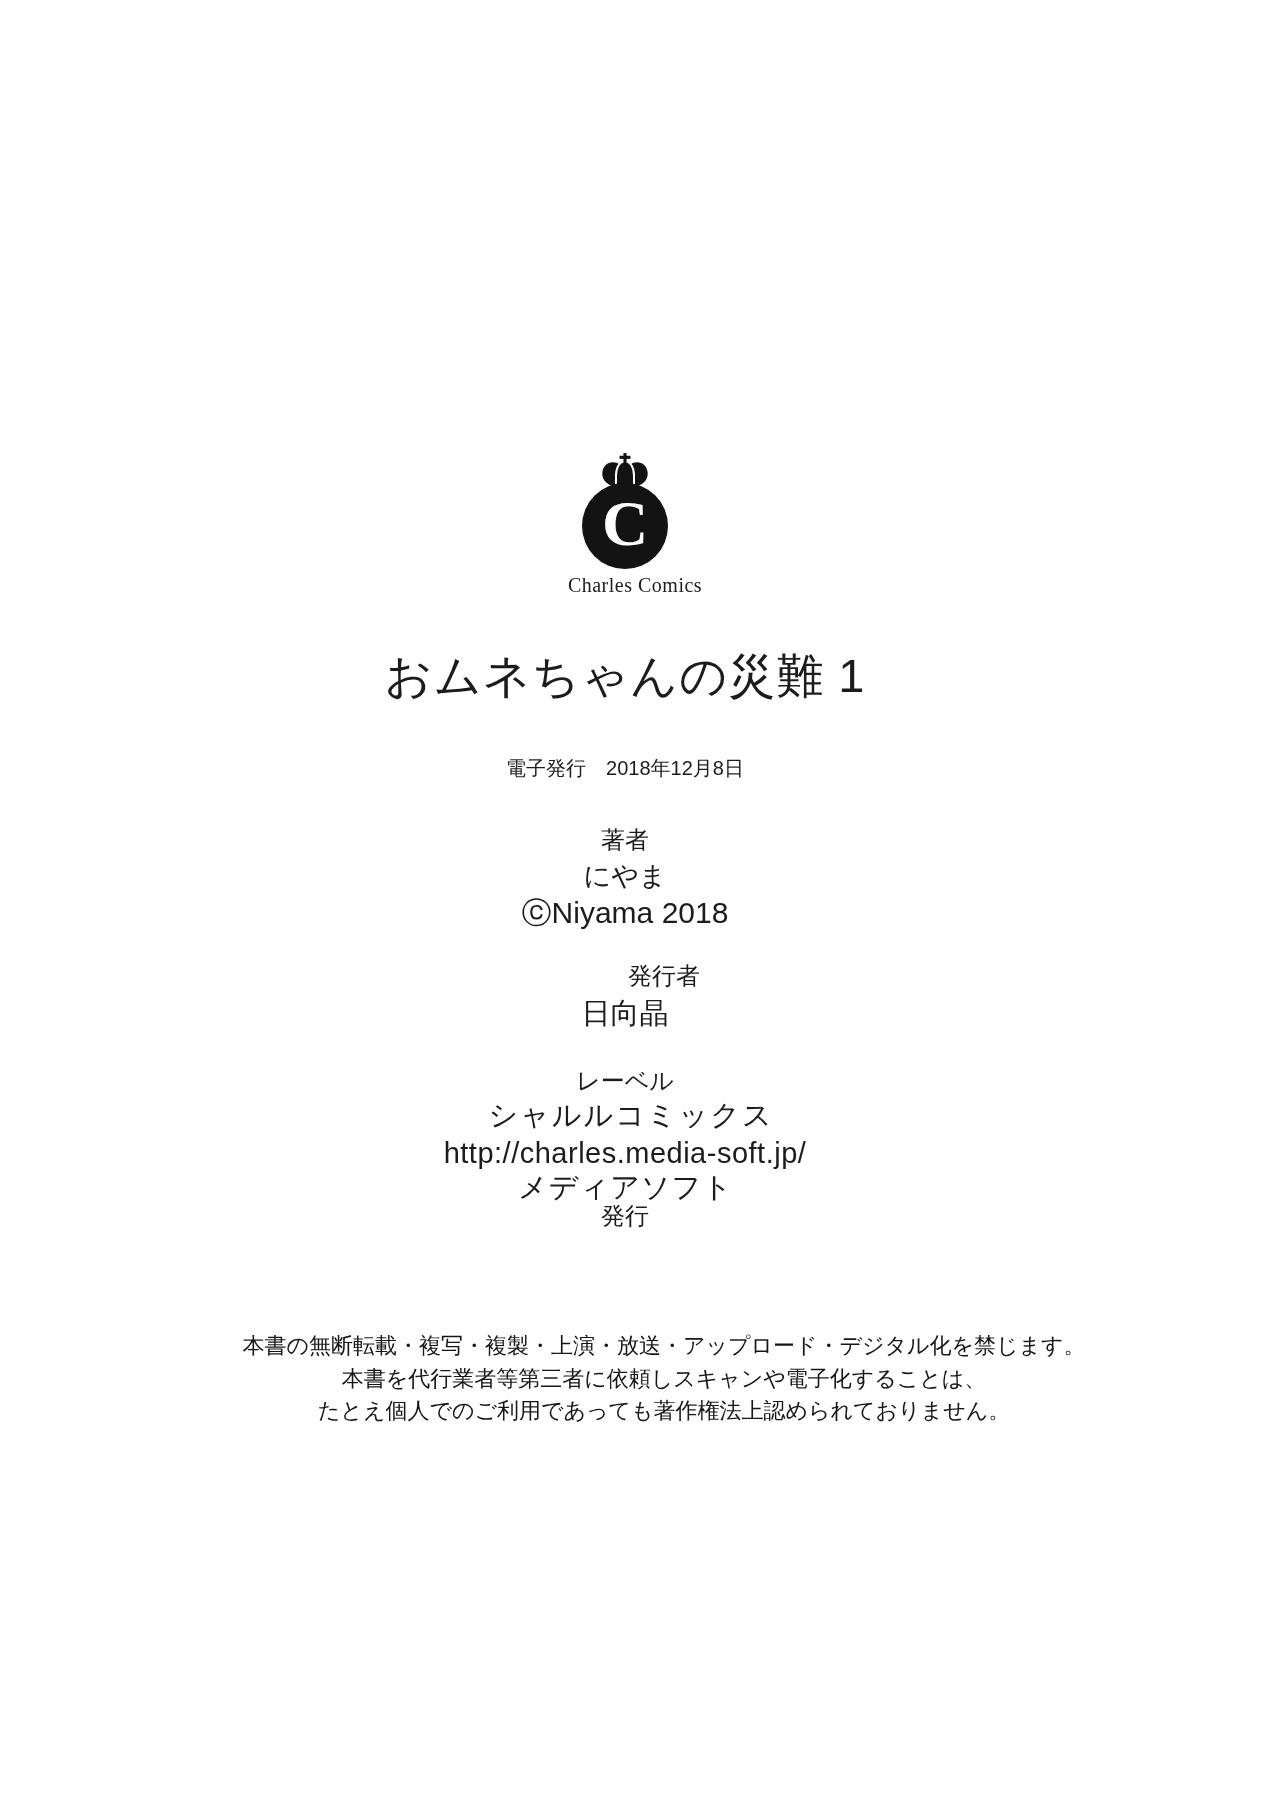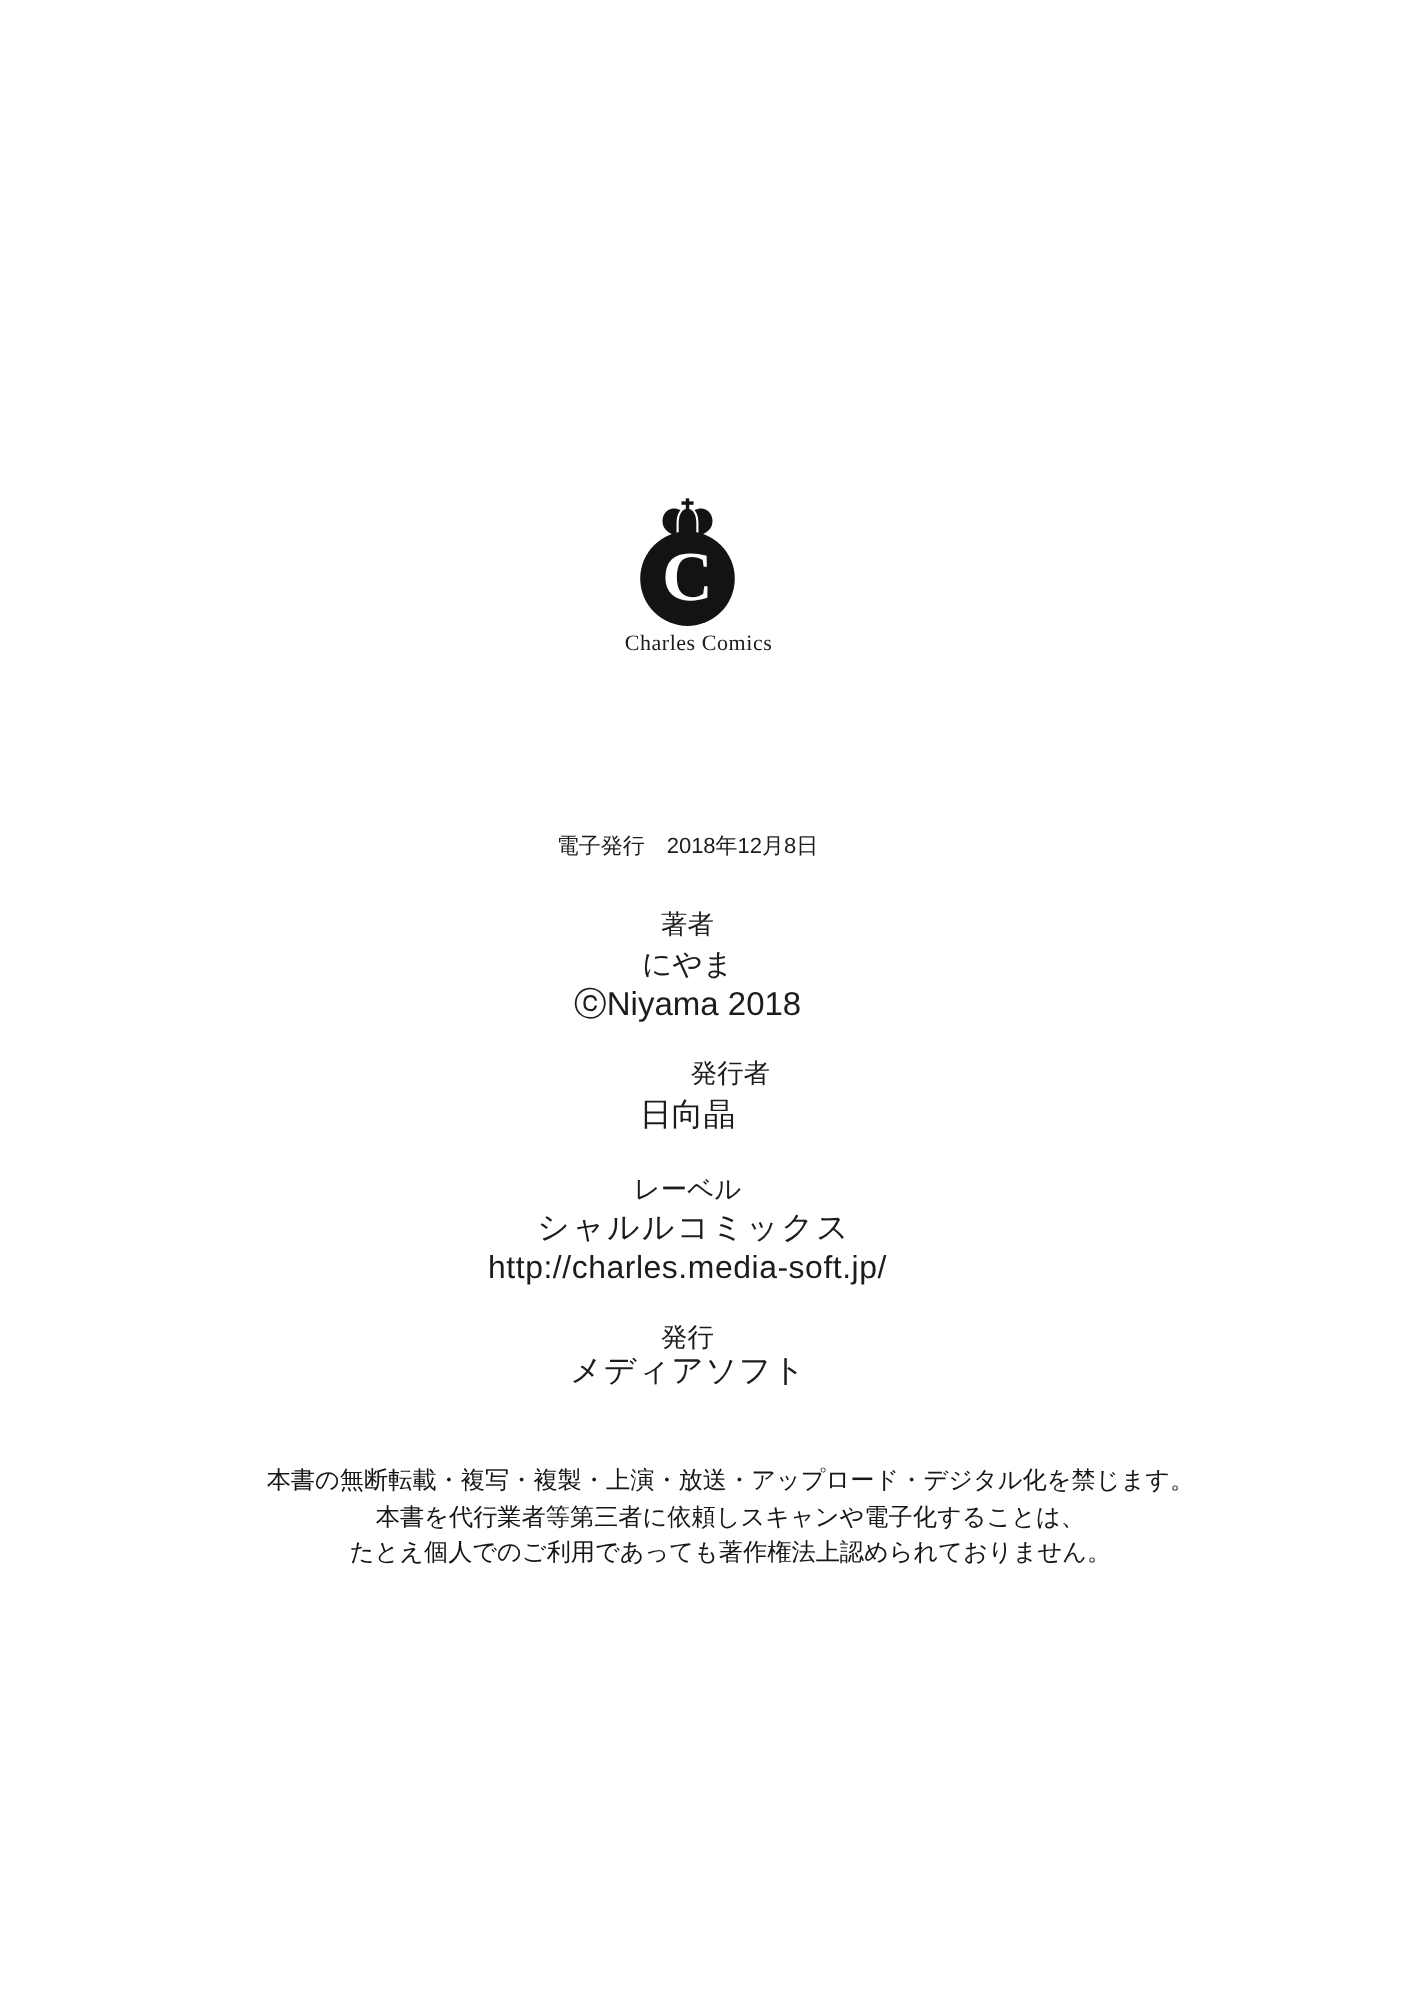--- a/index.html
+++ b/index.html
@@ -66,21 +66,21 @@
   .field-value   { top: 0;      font-size: 29px; }
   .lbl-author    { top: 824px; }
   .val-author    { top: 858px;  font-size: 27px; }
   .copyright     { top: 893px;  font-size: 30px; }
   .lbl-publisher { top: 960px; margin-left: 39px; }
   .val-publisher { top: 994px; }
   .lbl-label     { top: 1065px; }
   .val-label     { top: 1096px; letter-spacing: 2px; padding-left: 12px; }
   .val-url       { top: 1137px; letter-spacing: 0.5px; }
   .lbl-imprint   { top: 1200px; }
-  .val-imprint   { top: 1226px; letter-spacing: 1px; padding-left: 1px; }
+  .val-imprint   { top: 1168px; letter-spacing: 1px; padding-left: 1px; }
   
   .legal {
     top: 1330px;
     font-size: 22px;
     line-height: 32.5px;
     color: #161616;
   }
 </style>
 </head>
 <body>
@@ -96,20 +96,21 @@
         <rect x="30" y="0" width="4" height="13"></rect>
         <rect x="25" y="3.5" width="14" height="4"></rect>
       </g>
     </svg>
     <div class="logo-circle">
       <span class="logo-c">C</span>
     </div>
     <div class="logo-brand">Charles Comics</div>
   </div>
 
+  <h1 class="centered book-title">おムネちゃんの災難 1</h1>
 
   <div class="centered release-line">電子発行　2018年12月8日</div>
 
   <div class="centered field-value val-author">にやま</div>
   <div class="centered field-label lbl-author">著者</div>
   <div class="centered field-value copyright">ⓒNiyama 2018</div>
 
   <div class="centered field-label lbl-publisher">発行者</div>
   <div class="centered field-value val-publisher">日向晶</div>
 

